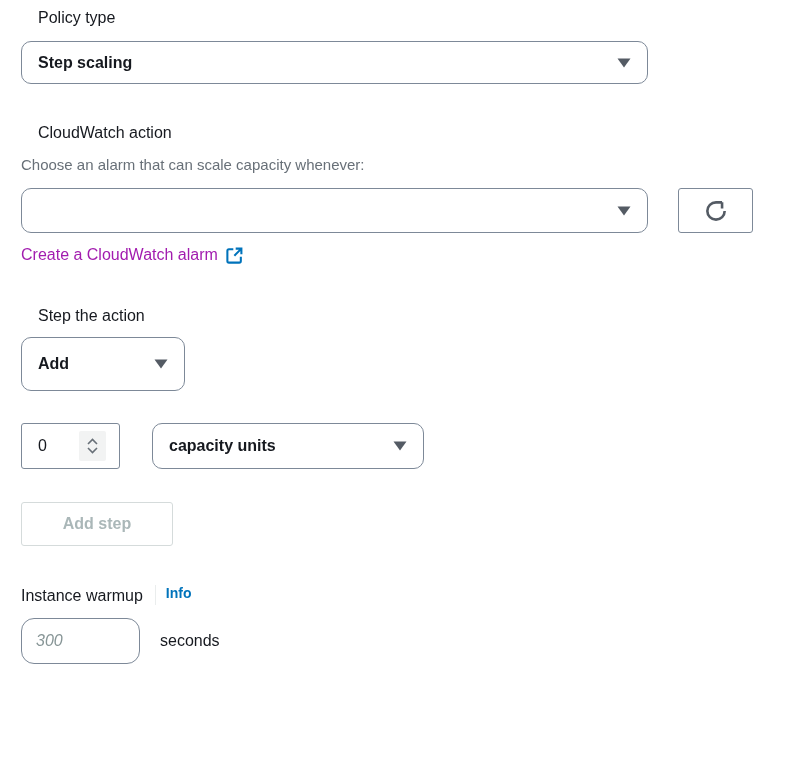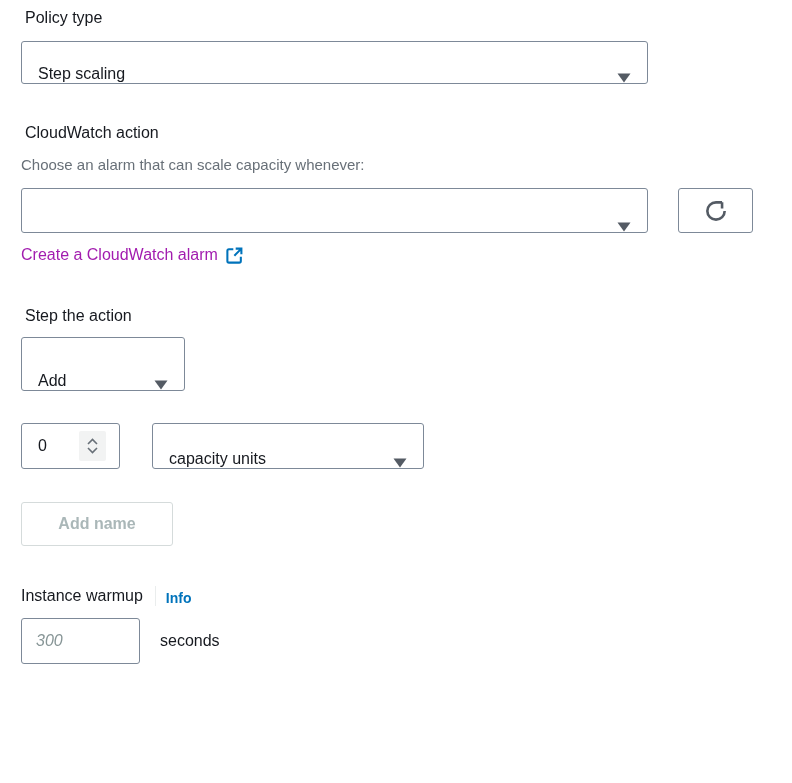--- a/index.html
+++ b/index.html
@@ -8,32 +8,32 @@
     width: 792px; height: 783px;
     background: #ffffff;
     font-family: "Liberation Sans", sans-serif;
     color: #16191f;
     overflow: hidden;
   }
   .container { padding: 8px 0 0 21px; width: 792px; }
 
   .field-label {
     font-size: 16px; line-height: 19px;
-    margin: 0 0 14px 4px; font-weight: 400; color: #16191f;
+    margin: 0 0 14px 17px; font-weight: 400; color: #16191f;
   }
   .field-desc {
     font-size: 15px; line-height: 17px;
     color: #687078; margin: 14px 0 15px 0;
   }
 
   .select-box {
-    border: 1px solid #7d8998; border-radius: 3px;
+    border: 1px solid #7d8998; border-radius: 10px;
     background: #fff; cursor: pointer;
-    display: flex; align-items: flex-end; justify-content: space-between;
-    padding: 0 16px; height: 43px;
+    display: flex; align-items: center; justify-content: space-between;
+    padding: 0 16px; height: 43px; font-weight: bold;
   }
   .select-box .select-value { font-size: 16px; }
   .w-full  { width: 627px; }
   .caret-icon { flex: 0 0 auto; display: block; }
 
   .text-input {
     width: 627px; height: 45px;
     border: 1px solid #7d8998; border-radius: 3px;
     font-family: "Liberation Sans", sans-serif;
     font-size: 16px; padding: 0 14px; color: #16191f;
@@ -87,33 +87,33 @@
 
   .add-step-button {
     margin-top: 33px;
     width: 152px; height: 44px;
     background: #fff; border: 1px solid #d5dbdb; border-radius: 3px;
     color: #aab7b8; font-family: "Liberation Sans", sans-serif;
     font-size: 16px; font-weight: 700; cursor: default;
   }
 
   .sec-warmup { margin-top: 39px; }
-  .warmup-header { display: flex; align-items: flex-end; }
+  .warmup-header { display: flex; align-items: flex-start; }
   .warmup-label { font-size: 16px; line-height: 21px; }
   .label-divider {
     width: 1px; height: 20px; background: #eaeded; margin: 0 10px 0 12px;
   }
   .info-link {
     font-size: 14px; font-weight: 700; color: #0073bb;
     text-decoration: none; cursor: pointer;
   }
   .warmup-row { margin-top: 12px; display: flex; align-items: center; }
   .warmup-input {
     width: 119px; height: 46px;
-    border: 1px solid #7d8998; border-radius: 3px;
+    border: 1px solid #7d8998; border-radius: 13px;
     font-family: "Liberation Sans", sans-serif;
     font-size: 16px; padding: 16px 14px; outline: none;
   }
   .warmup-input::placeholder { color: #879596; font-style: italic; opacity: 1; }
   .warmup-suffix { margin-left: 20px; font-size: 16px; color: #16191f; text-align: center; }
 </style>
 </head>
 <body>
 
 <div class="container">
@@ -183,21 +183,21 @@
     </div>
     <div class="select-box select-units">
       <span class="select-value">capacity units</span>
       <svg class="caret-icon" width="14" height="10" viewBox="0 0 14 10">
         <path d="M0.5 0.5 L13.5 0.5 L7 9.5 Z" fill="#545b64"></path>
       </svg>
     </div>
   </div>
 
   
-  <button class="add-step-button" disabled="">Add name</button>
+  <button class="add-step-button" disabled="">Add step</button>
 
   
   <div class="sec-warmup">
     <div class="warmup-header">
       <span class="warmup-label">Instance warmup</span>
       <span class="label-divider"></span>
       <a class="info-link">Info</a>
     </div>
     <div class="warmup-row">
       <input class="warmup-input" type="text" placeholder="300" style="">

